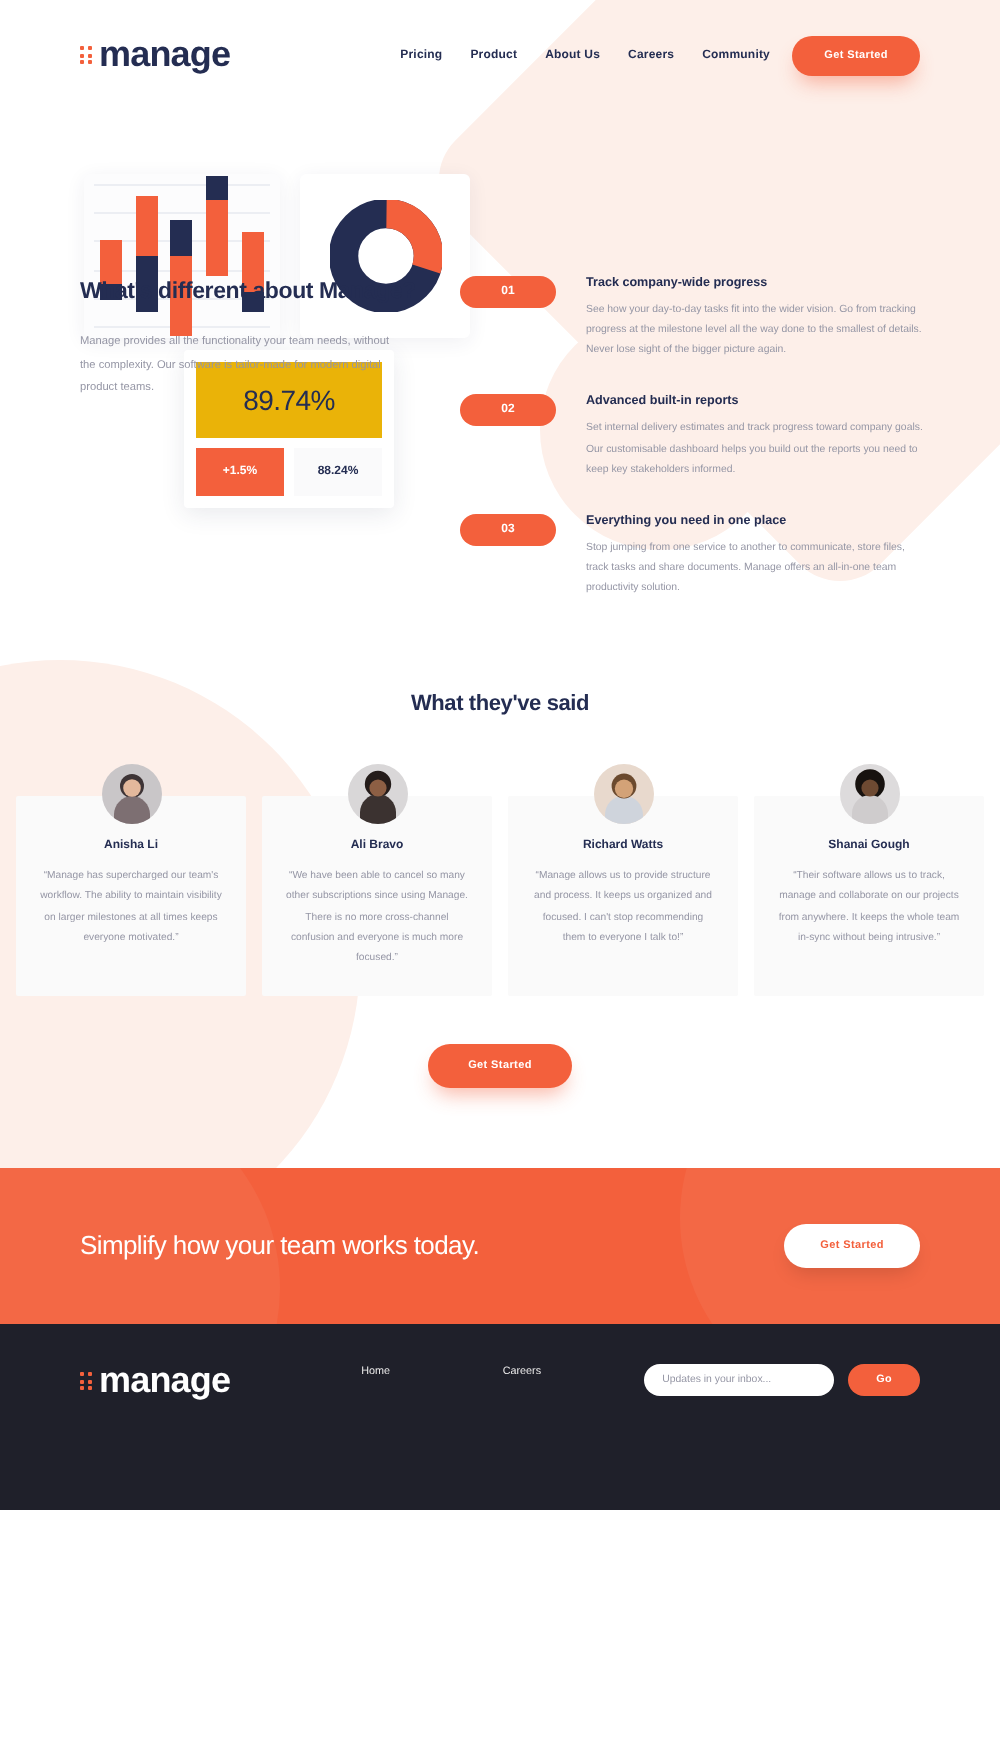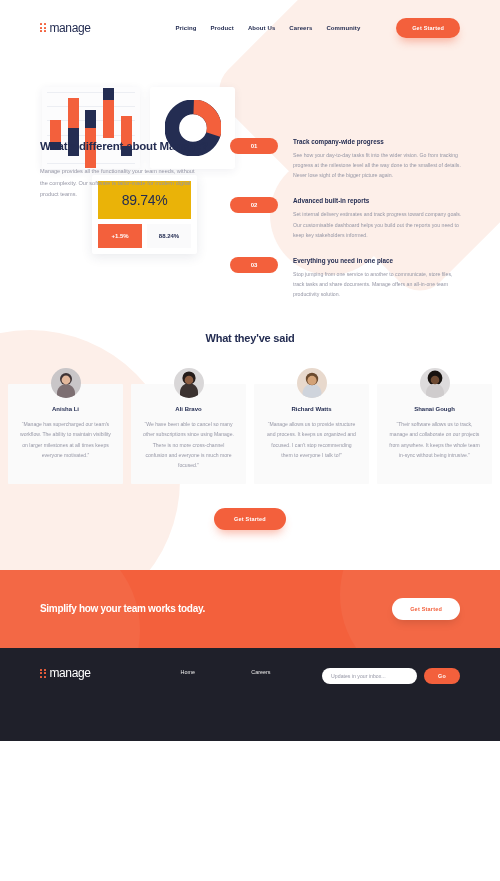--- a/index.html
+++ b/index.html
@@ -35,21 +35,21 @@
 
   
   header {
     position:relative; z-index:5;
     height:55px; display:flex; align-items:center;
     padding:0 40px;
   }
   .logo { display:flex; align-items:center; gap:4px; }
   .logo-dots { display:grid; grid-template-columns:2px 2px; gap:1.5px; }
   .logo-dots i { width:2px; height:2px; background:#f3603c; display:block; border-radius:0.5px; }
-  .logo-text { font-size:12px; font-weight:400; letter-spacing:-0.4px; color:#242d52; }
+  .logo-text { font-size:18px; font-weight:700; letter-spacing:-0.4px; color:#242d52; }
   nav { display:flex; gap:14px; margin-left:85px; }
   nav a { font-size:6px; font-weight:700; color:#242d52; text-decoration:none; letter-spacing:0.1px; }
   .btn {
     background:#f3603c; color:#fff; border:none; cursor:pointer;
     border-radius:999px; font-weight:700; letter-spacing:0.2px;
     box-shadow:0 6px 10px -3px rgba(243,96,60,0.45);
     font-family:inherit;
   }
   .btn-nav { margin-left:auto; font-size:5.5px; padding:7px 16px; }
 
@@ -109,21 +109,21 @@
   .feat-num {
     width:48px; height:16px; border-radius:999px; background:#f3603c;
     color:#fff; font-size:6px; font-weight:700;
     display:flex; align-items:center; justify-content:center; flex:none;
   }
   .feat-body { padding-left:15px; }
   .feat-body h3 { font-size:6.3px; font-weight:700; color:#242d52; }
   .feat-body p { margin-top:5px; font-size:5.2px; line-height:1.95; color:#9596a5; }
 
   
-  .testimonials { position:relative; z-index:4; margin-top:16px; text-align:center; }
+  .testimonials { position:relative; z-index:4; margin-top:30px; text-align:center; }
   .testimonials h2 { font-size:11px; font-weight:700; letter-spacing:-0.2px; }
   .t-grid { display:flex; gap:8px; padding:0 8px; margin-top:40px; }
   .t-card {
     flex:1; background:#fafafa; padding:22px 12px 14px 12px;
     position:relative; border-radius:1px;
   }
   .t-avatar {
     position:absolute; top:-16px; left:50%; transform:translateX(-50%);
     width:30px; height:30px; border-radius:50%; overflow:hidden;
   }
@@ -132,21 +132,21 @@
   .btn-testimonial { display:block; margin:24px auto 0 auto; font-size:5.5px; padding:8px 20px; }
 
   
   .cta {
     position:relative; z-index:4; margin-top:40px; height:78px;
     background:#f3603c; display:flex; align-items:center;
     padding:0 40px; overflow:hidden;
   }
   .cta-bgc1 { position:absolute; left:-60px; top:-40px; width:200px; height:200px; border-radius:50%; background:rgba(255,255,255,0.05); }
   .cta-bgc2 { position:absolute; right:-30px; top:-70px; width:190px; height:190px; border-radius:50%; background:rgba(255,255,255,0.05); }
-  .cta h2 { position:relative; font-size:10px; line-height:1.6; color:#fff; font-weight:700; letter-spacing:-0.3px; width:230px; }
+  .cta h2 { position:relative; font-size:13px; line-height:1.6; color:#fff; font-weight:400; letter-spacing:-0.3px; width:230px; }
   .btn-cta {
     position:relative; margin-left:auto; background:#fff; color:#f3603c;
     font-size:5.5px; padding:8px 18px; box-shadow:0 5px 10px -3px rgba(0,0,0,0.15);
   }
 
   
   footer { position:relative; z-index:4; background:#1f202a; padding:18px 40px 0 40px; height:93px; }
   .f-top { display:flex; }
   .f-brand { width:155px; }
   .f-logo { display:flex; align-items:center; gap:4px; }

